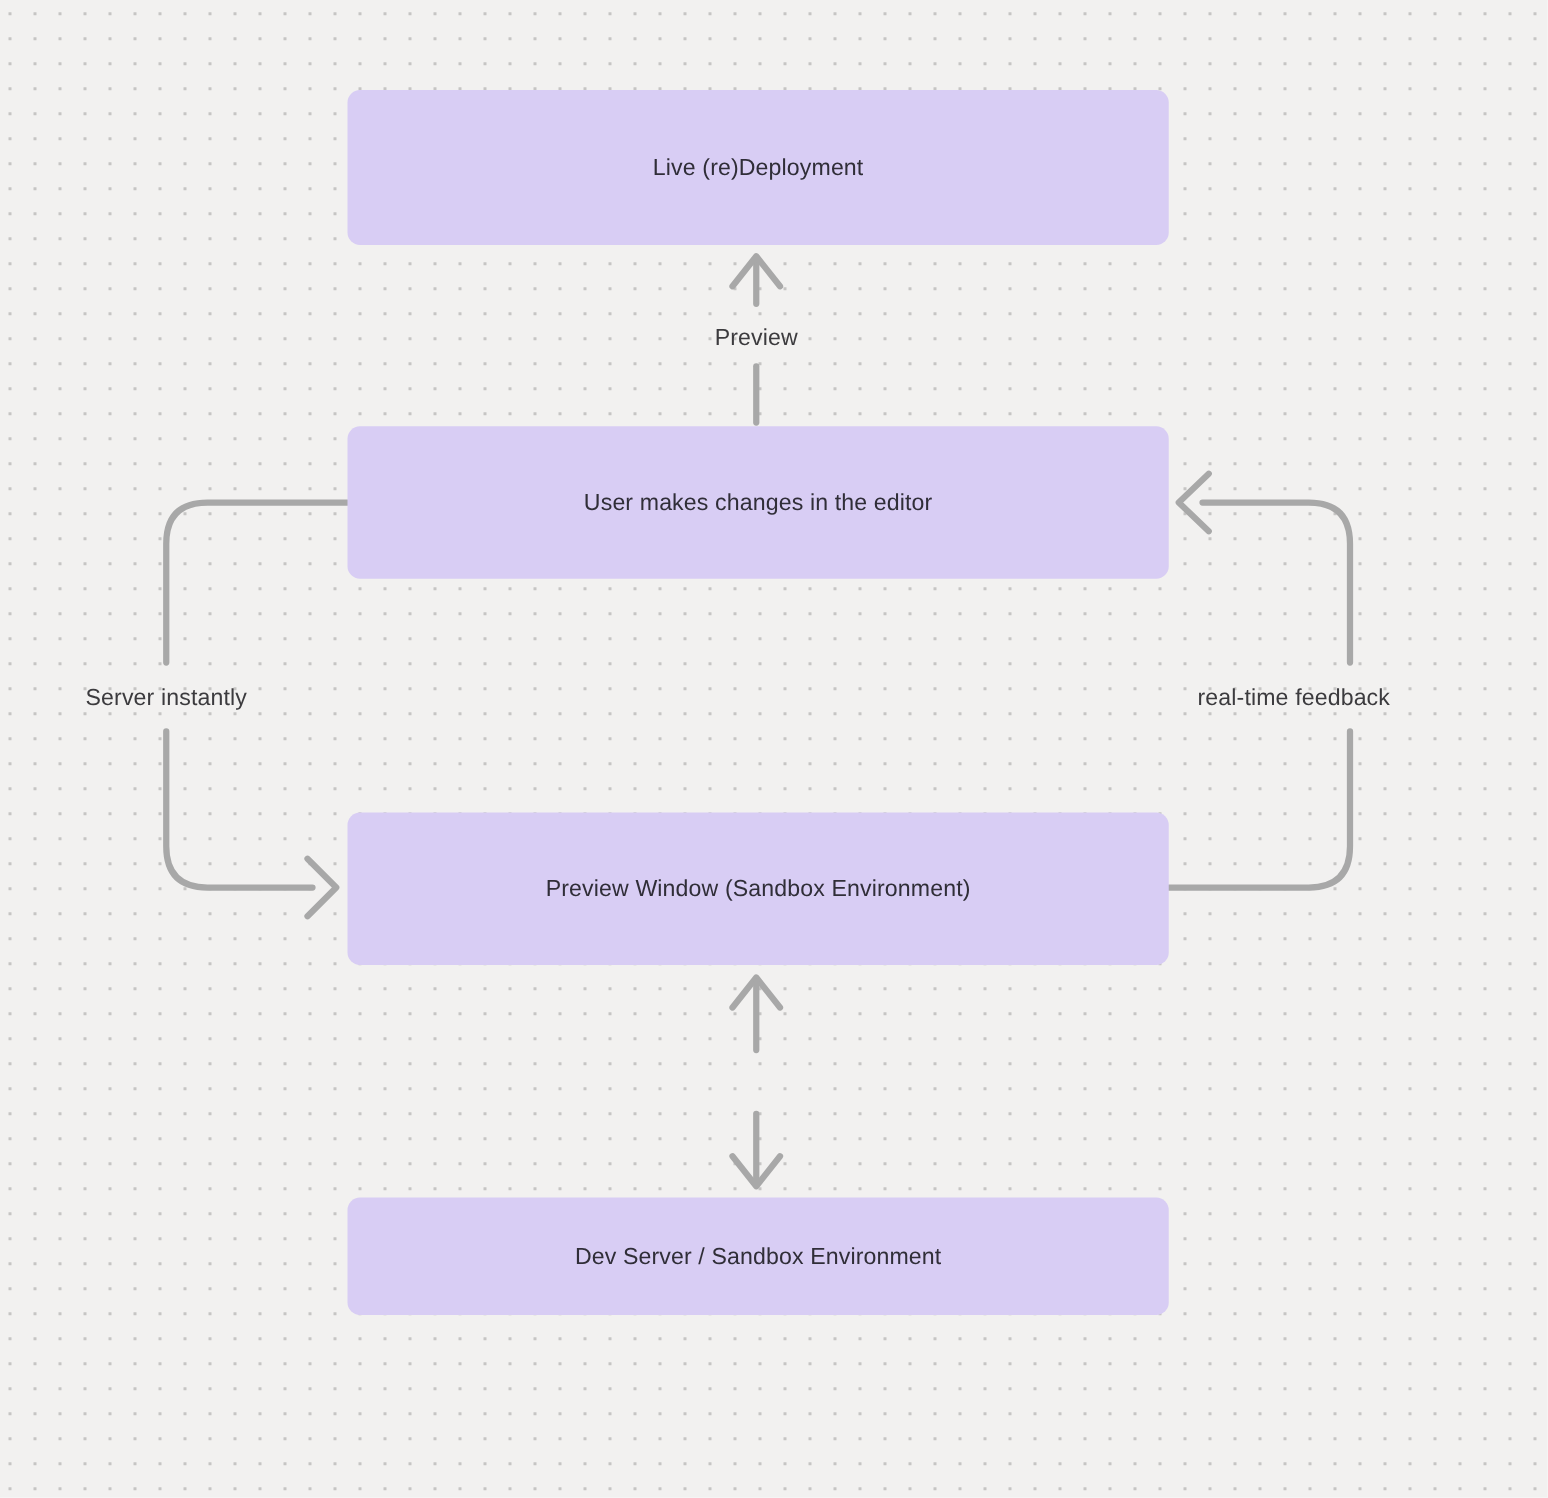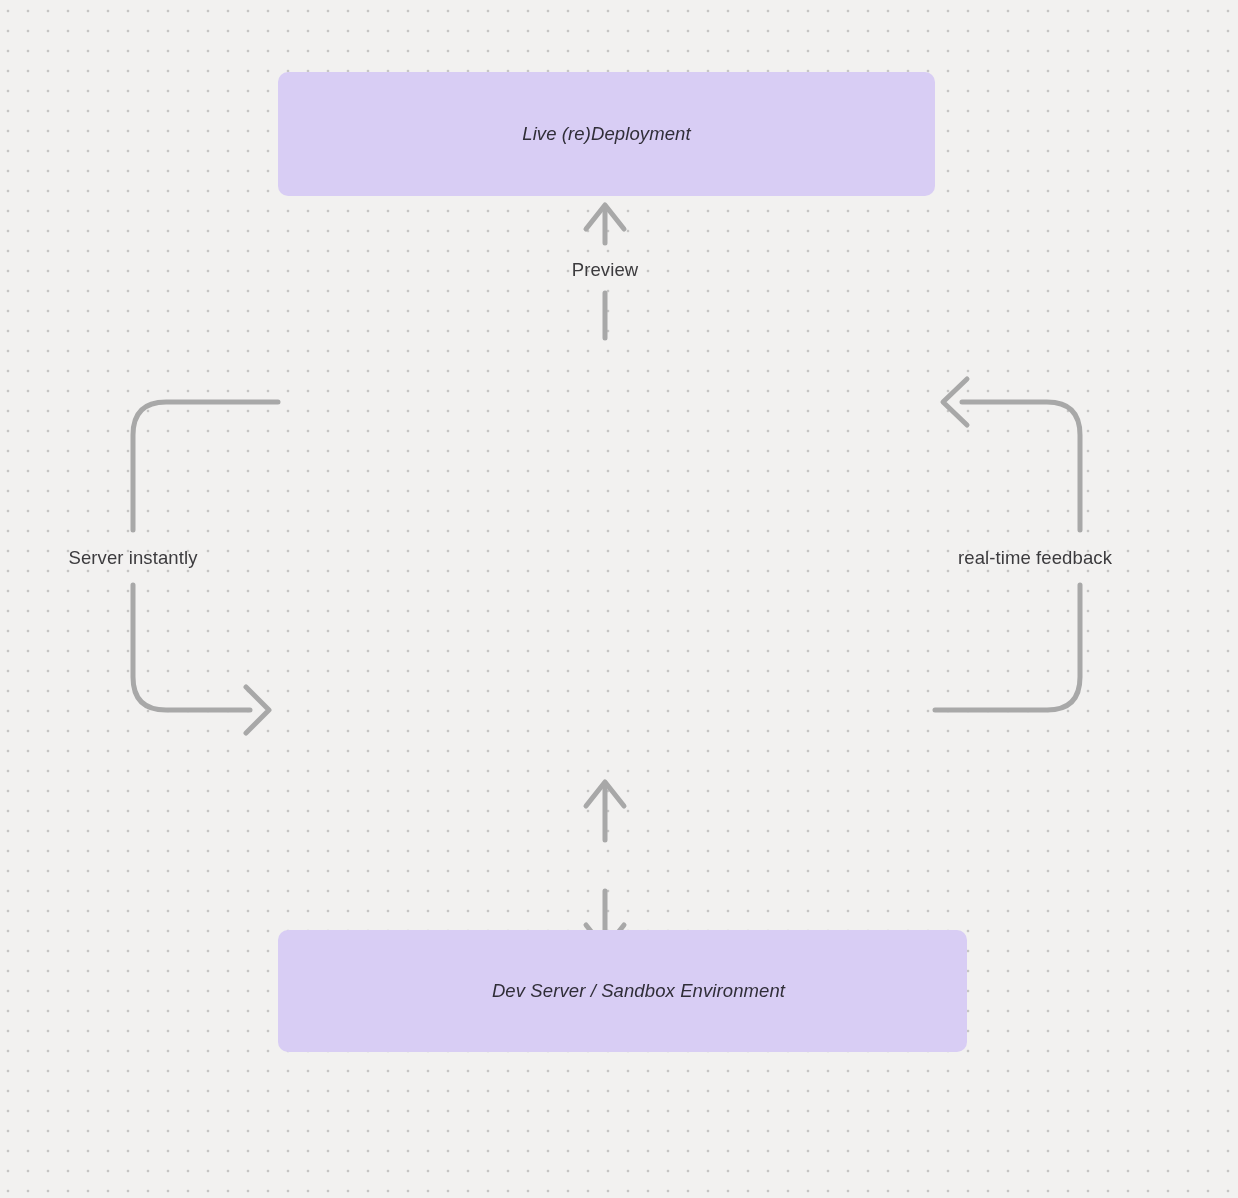--- a/index.html
+++ b/index.html
@@ -42,26 +42,25 @@
     width: 657px;
     background: #d8cdf4;
     border-radius: 10px;
     display: flex;
     align-items: center;
     justify-content: center;
     font-size: 18.5px;
     color: #302e38;
     letter-spacing: 0.1px;
     text-align: center;
-    font-style: italic;
   }
   .node-live     { top: 72px;  height: 124px; }
   .node-editor   { top: 341px; height: 122px; }
   .node-preview  { top: 650px; height: 122px; }
-  .node-dev      { top: 930px; height: 122px; padding-left: 32px; }
+  .node-dev      { top: 958px; height: 94px; }
   .edge-label {
     position: absolute;
     transform: translate(-50%, -50%);
     font-size: 18.5px;
     color: #3c3b3e;
     white-space: nowrap;
     letter-spacing: 0.1px;
   }
   .label-publish   { left: 605px;  top: 270px; }
   .label-updates   { left: 133px;  top: 558px; }
@@ -98,21 +97,27 @@
       <path d="M605 785 L605 840"></path>
       <path d="M605 891 L605 946"></path>
       <path d="M586 925 L605 949 L624 925"></path>
     </g>
   </svg>
 
   <div class="node node-live">
     <span>Live (re)Deployment</span>
   </div>
 
+  <div class="node node-editor">
+    <span>User makes changes in the editor</span>
+  </div>
 
+  <div class="node node-preview">
+    <span>Preview Window (Sandbox Environment)</span>
+  </div>
 
   <div class="node node-dev">
     <span>Dev Server / Sandbox Environment</span>
   </div>
 
   <div class="edge-label label-publish">Preview</div>
   <div class="edge-label label-updates">Server instantly</div>
   <div class="edge-label label-feedback">real-time feedback</div>
 
 </div>

